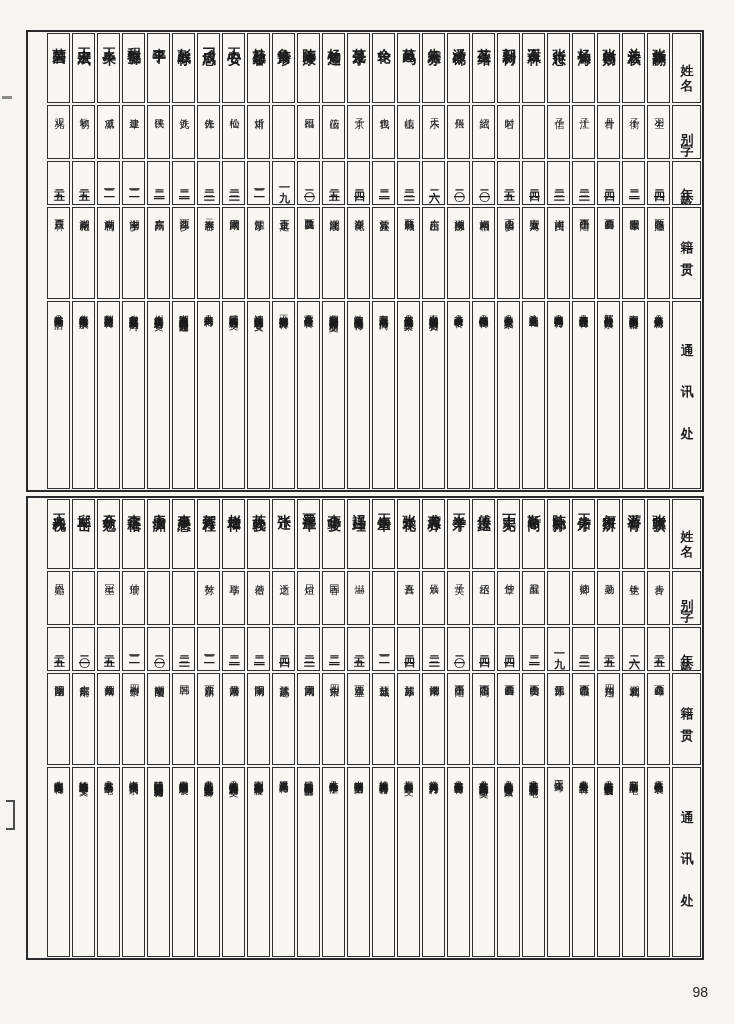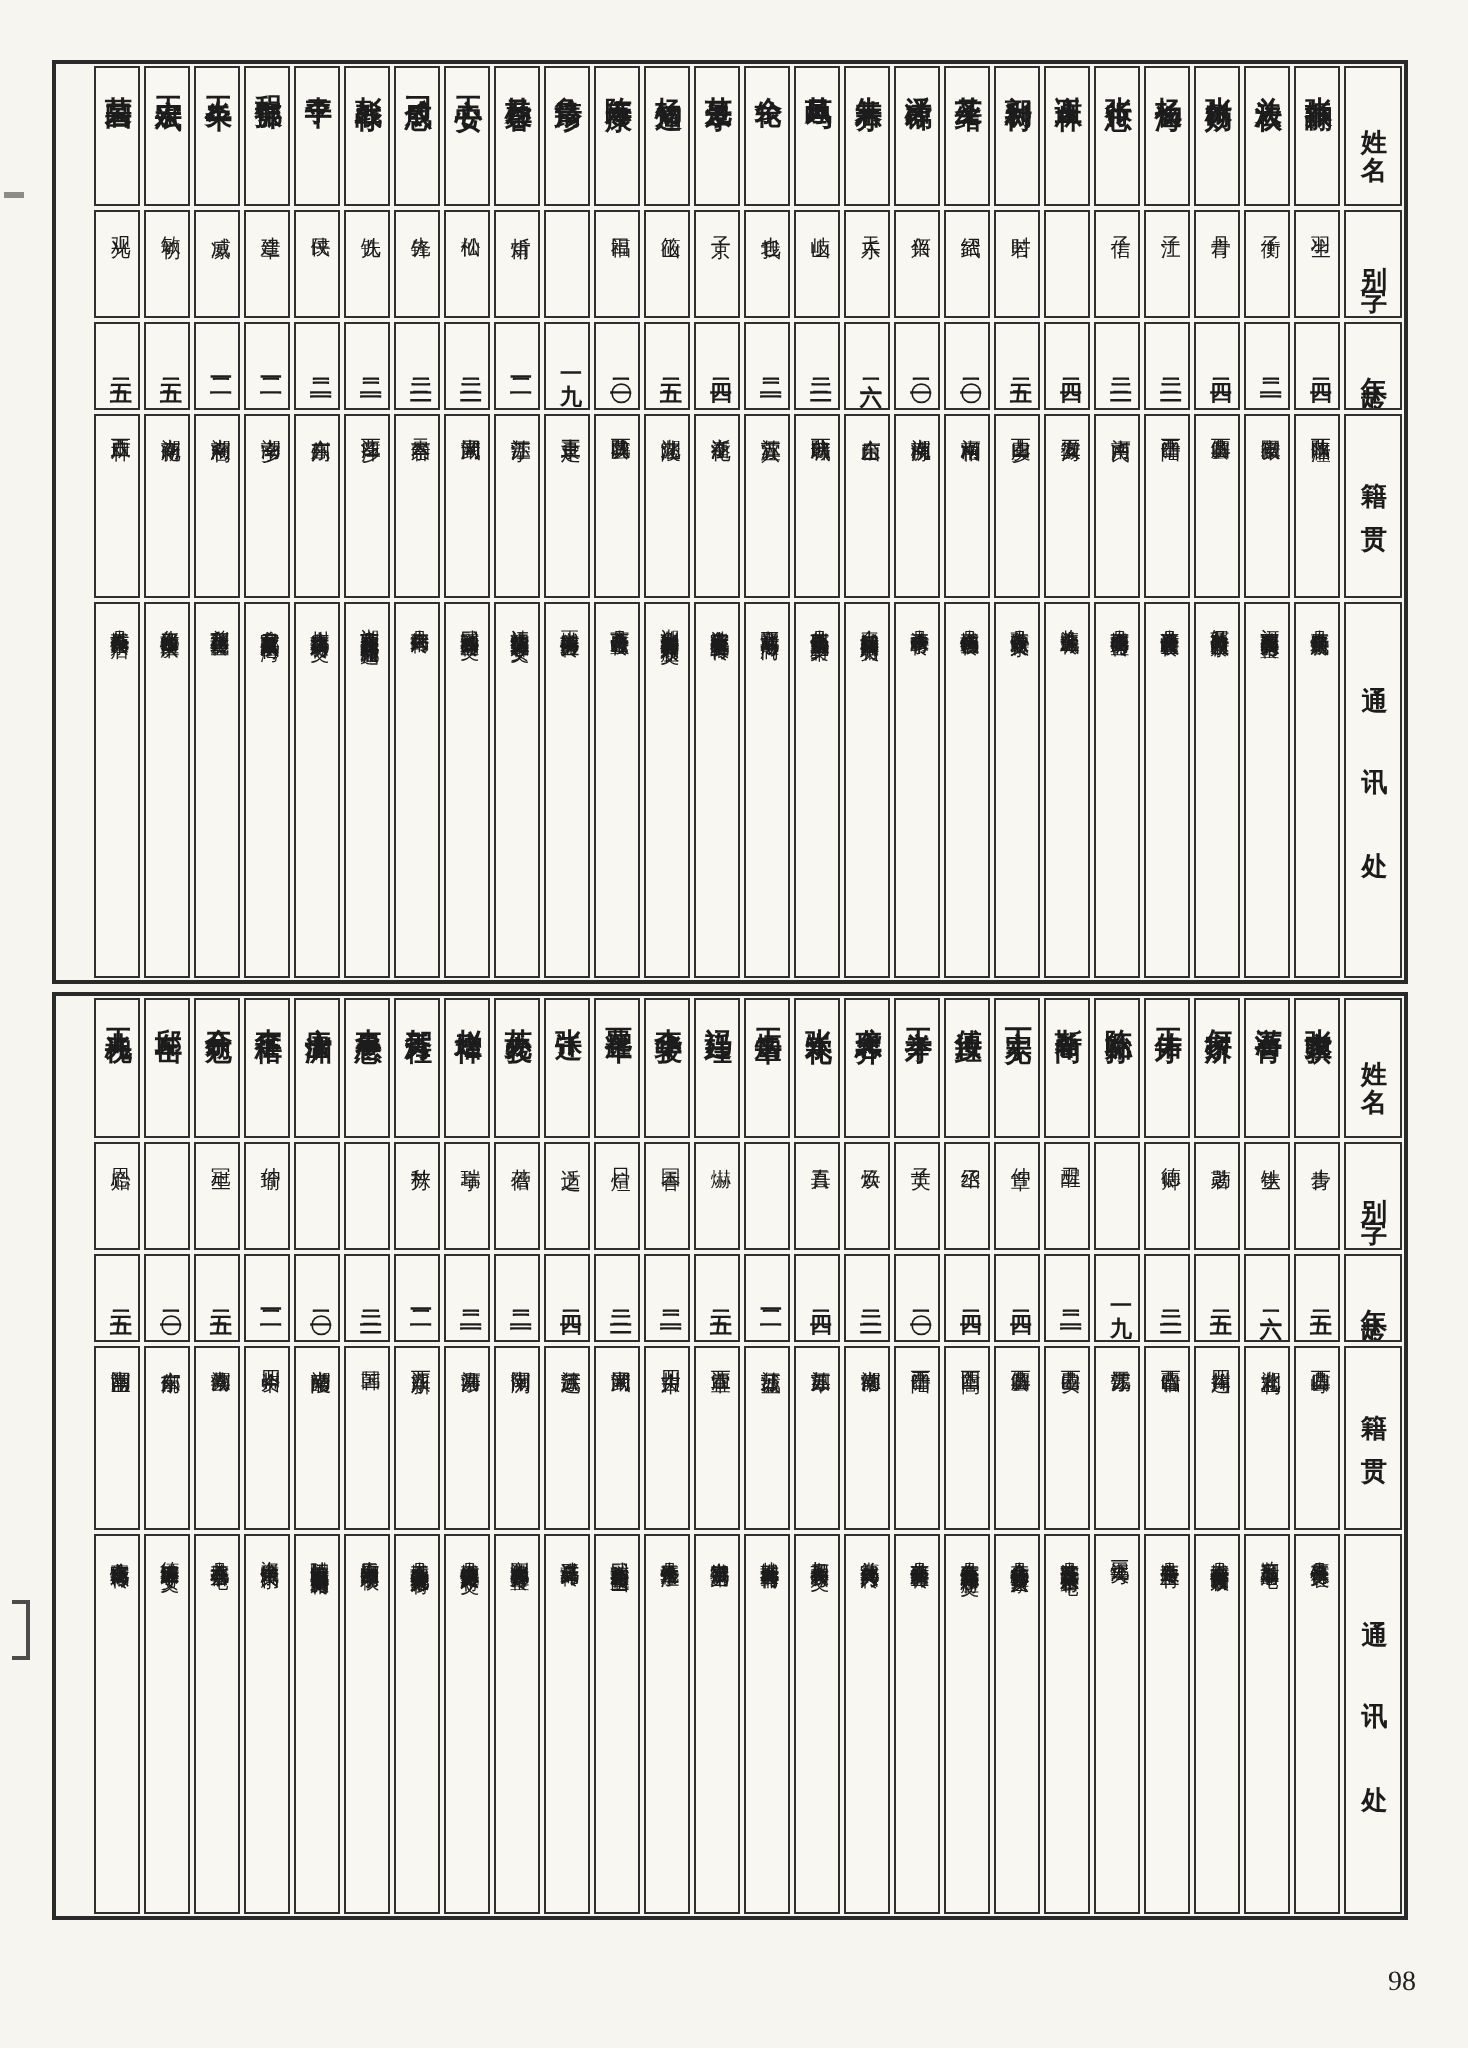--- a/index.html
+++ b/index.html
@@ -49,21 +49,21 @@
   .header-col .vtext{
     font-family:"Liberation Sans", sans-serif;font-weight:700;font-size:13px;
   }
   .header-col .r0 .vtext{letter-spacing:14px;padding-top:0;}
   .header-col .r1 .vtext{letter-spacing:9px;padding-top:0;}
   .header-col .r2 .vtext{letter-spacing:5px;}
   .header-col .r3 .vtext{letter-spacing:22px;padding-top:0;font-size:13px;}
   .header-col .r4 .vtext{letter-spacing:42px;padding-top:0;font-size:13px;}
   .page-num{
     position:absolute;right:26px;bottom:24px;
-    font-size:14px;color:#222;font-family:Liberation Serif, serif;margin-left:36px;
+    font-size:14px;color:#222;font-family:Liberation Sans, sans-serif;margin-left:36px;
   }
   .scan-mark{
     position:absolute;left:6px;top:800px;width:7px;height:26px;
     border-right:2px solid #222;border-top:2px solid #222;border-bottom:2px solid #222;
     opacity:.8;
   }
   .scan-dot{position:absolute;left:2px;top:96px;width:10px;height:3px;background:#333;opacity:.55;}
 </style>
 </head>
 <body>

